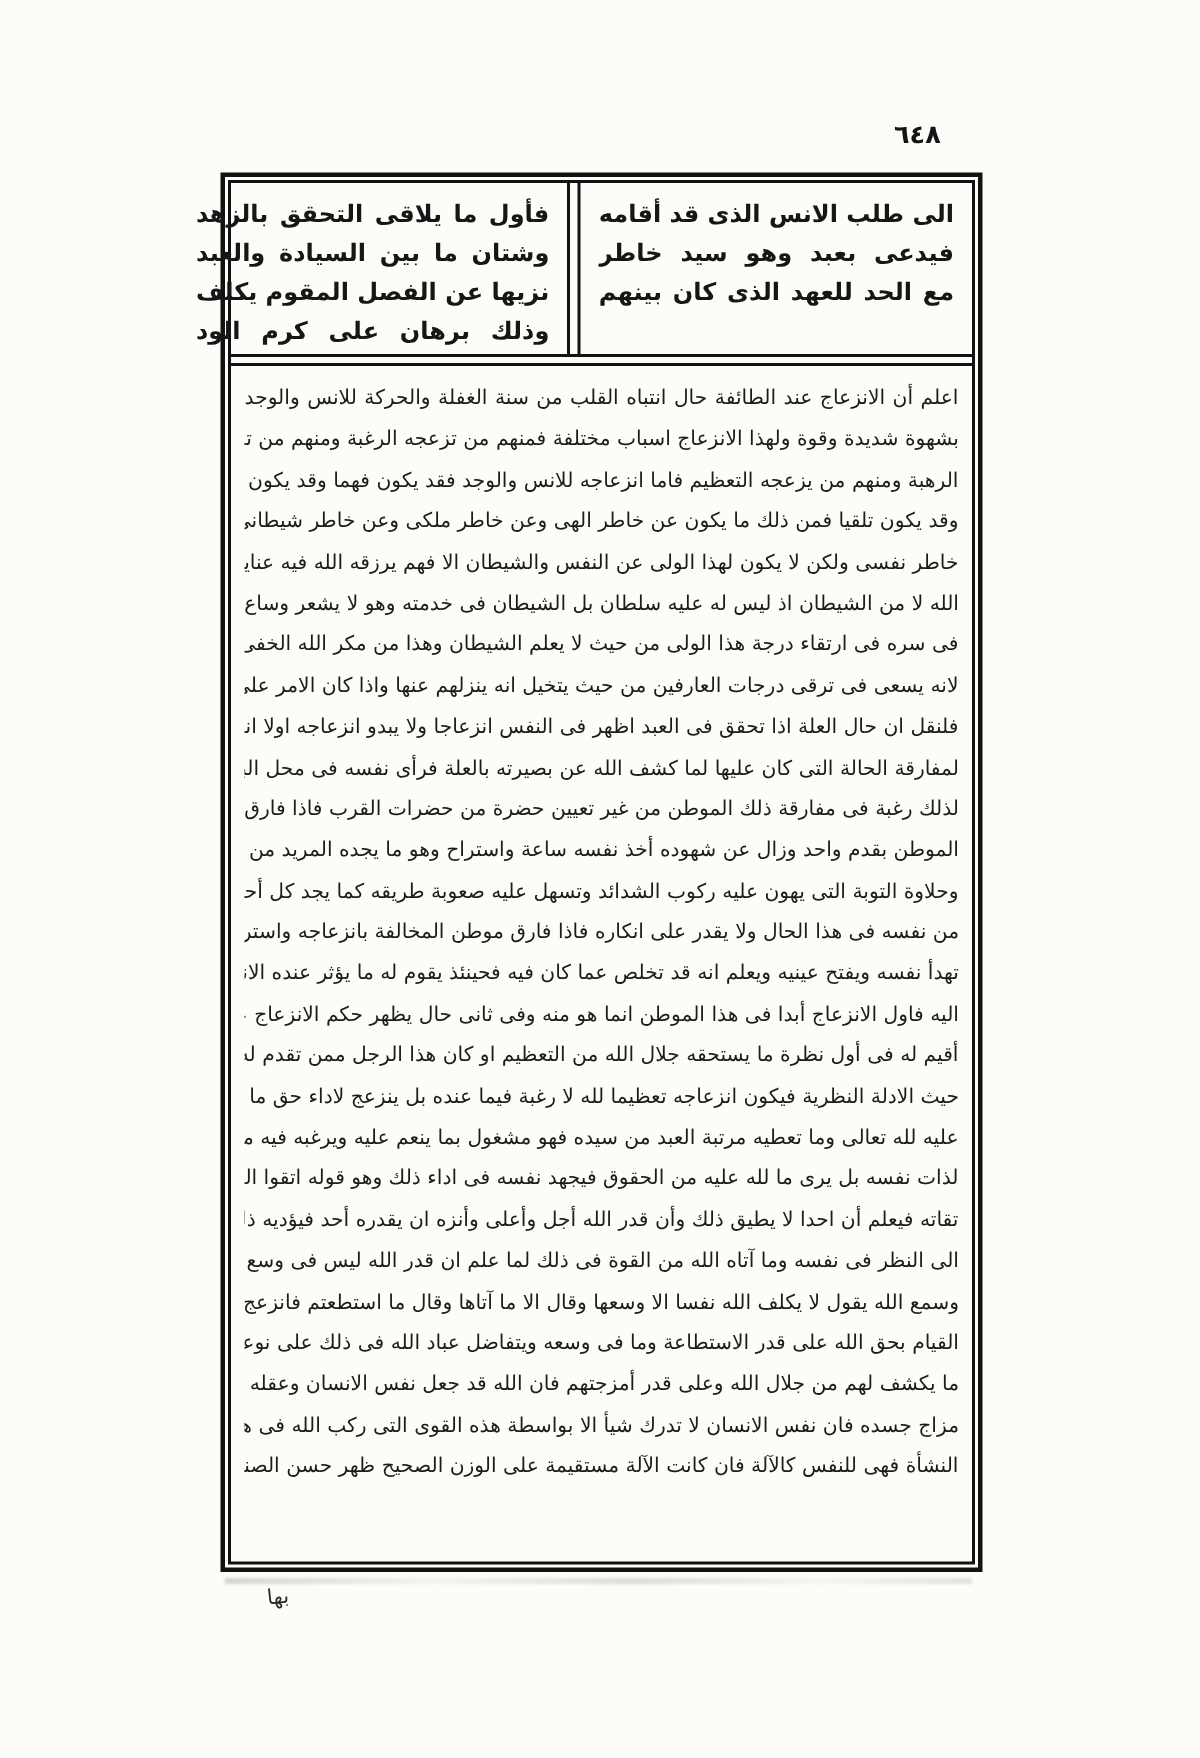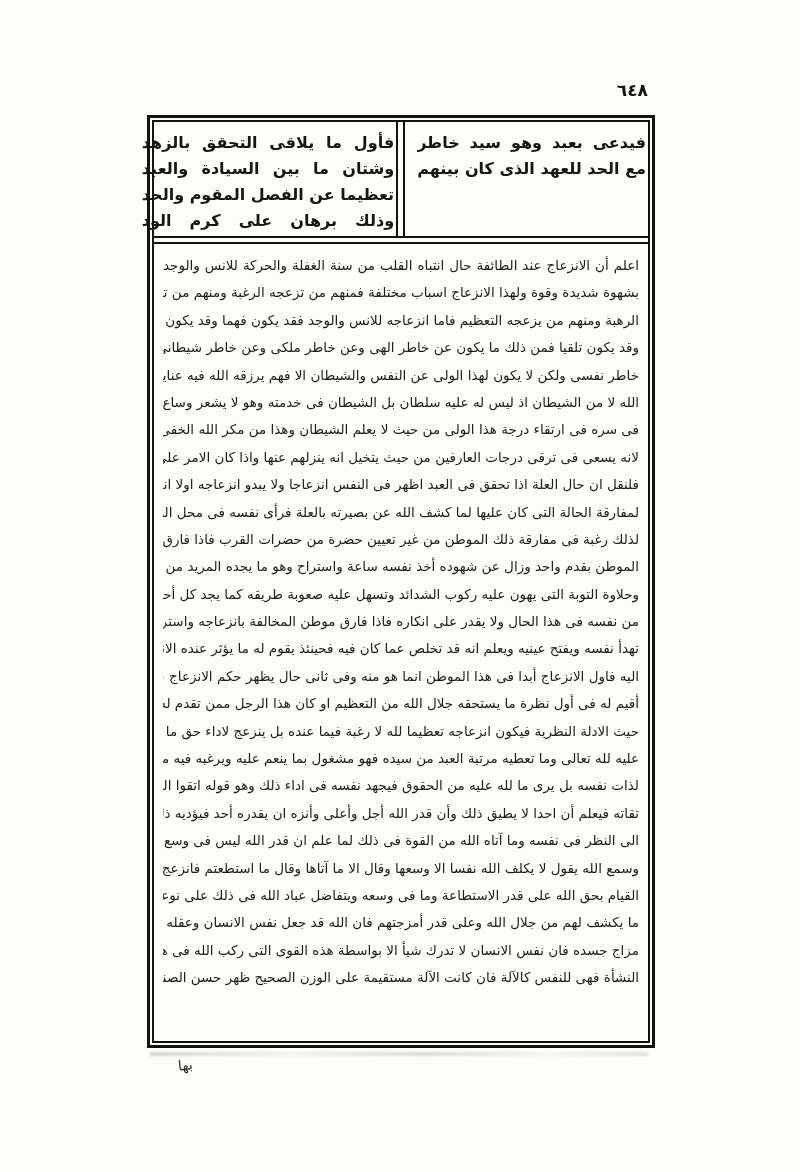--- a/index.html
+++ b/index.html
@@ -3,34 +3,34 @@
 <meta charset="utf-8">
 <style>
   html,body{margin:0;padding:0;}
   body{
     width:800px;height:1172px;position:relative;overflow:hidden;
     background:#fcfcf9;color:#1b1b1b;
     font-family:"DejaVu Sans", sans-serif;
   }
   .page-number{
     position:absolute;top:80px;left:596px;width:52px;
-    font-size:17px;font-weight:700;text-align:right;letter-spacing:3px;
+    font-size:17px;font-weight:700;text-align:left;letter-spacing:3px;
     color:#141414;
   }
   .frame{
     position:absolute;left:147px;top:115px;width:508px;height:933px;
     box-sizing:border-box;border:3px solid #121212;padding:2px;
     background:#fcfcf8;
   }
   .frame-inner{
     box-sizing:border-box;width:100%;height:100%;
     border:2px solid #121212;display:flex;flex-direction:column;
   }
   .header-row{display:flex;direction:rtl;height:114px;flex:0 0 auto;}
-  .poem-col{flex:1 1 0;padding:8px 2px 2px 12px;box-sizing:border-box;}
+  .poem-col{flex:1 1 0;padding:8px 12px 2px 12px;box-sizing:border-box;}
   .poem-line{
     height:26px;line-height:26px;font-size:16px;font-weight:700;
     direction:rtl;text-align:justify;text-align-last:justify;
     -moz-text-align-last:justify;overflow:hidden;white-space:nowrap;
     color:#161616;
   }
   .col-divider{
     flex:0 0 auto;width:5px;align-self:stretch;
     border-left:2px solid #121212;border-right:2px solid #121212;
   }
@@ -60,28 +60,29 @@
 </head>
 <body>
 
 <div class="page-number">٦٤٨</div>
 
 <div class="frame">
   <div class="frame-inner">
 
     <div class="header-row">
       <div class="poem-col">
+        <div class="poem-line">الى طلب الانس الذى قد أقامه</div>
         <div class="poem-line">فيدعى بعبد وهو سيد خاطر</div>
         <div class="poem-line">مع الحد للعهد الذى كان بينهم</div>
       </div>
       <div class="col-divider"></div>
       <div class="poem-col">
         <div class="poem-line">فأول ما يلاقى التحقق بالزهد</div>
         <div class="poem-line">وشتان ما بين السيادة والعبد</div>
-        <div class="poem-line">تعظيما عن الفصل المقوم والحد</div>
+        <div class="poem-line">نزيها عن الفصل المقوم يكلف</div>
         <div class="poem-line">وذلك برهان على كرم الود</div>
       </div>
     </div>
 
     <div class="header-sep"></div>
 
     <div class="body-text">
       <div class="body-line">اعلم أن الانزعاج عند الطائفة حال انتباه القلب من سنة الغفلة والحركة للانس والوجد</div>
       <div class="body-line">بشهوة شديدة وقوة ولهذا الانزعاج اسباب مختلفة فمنهم من تزعجه الرغبة ومنهم من تزعجه</div>
       <div class="body-line">الرهبة ومنهم من يزعجه التعظيم فاما انزعاجه للانس والوجد فقد يكون فهما وقد يكون القاء</div>

